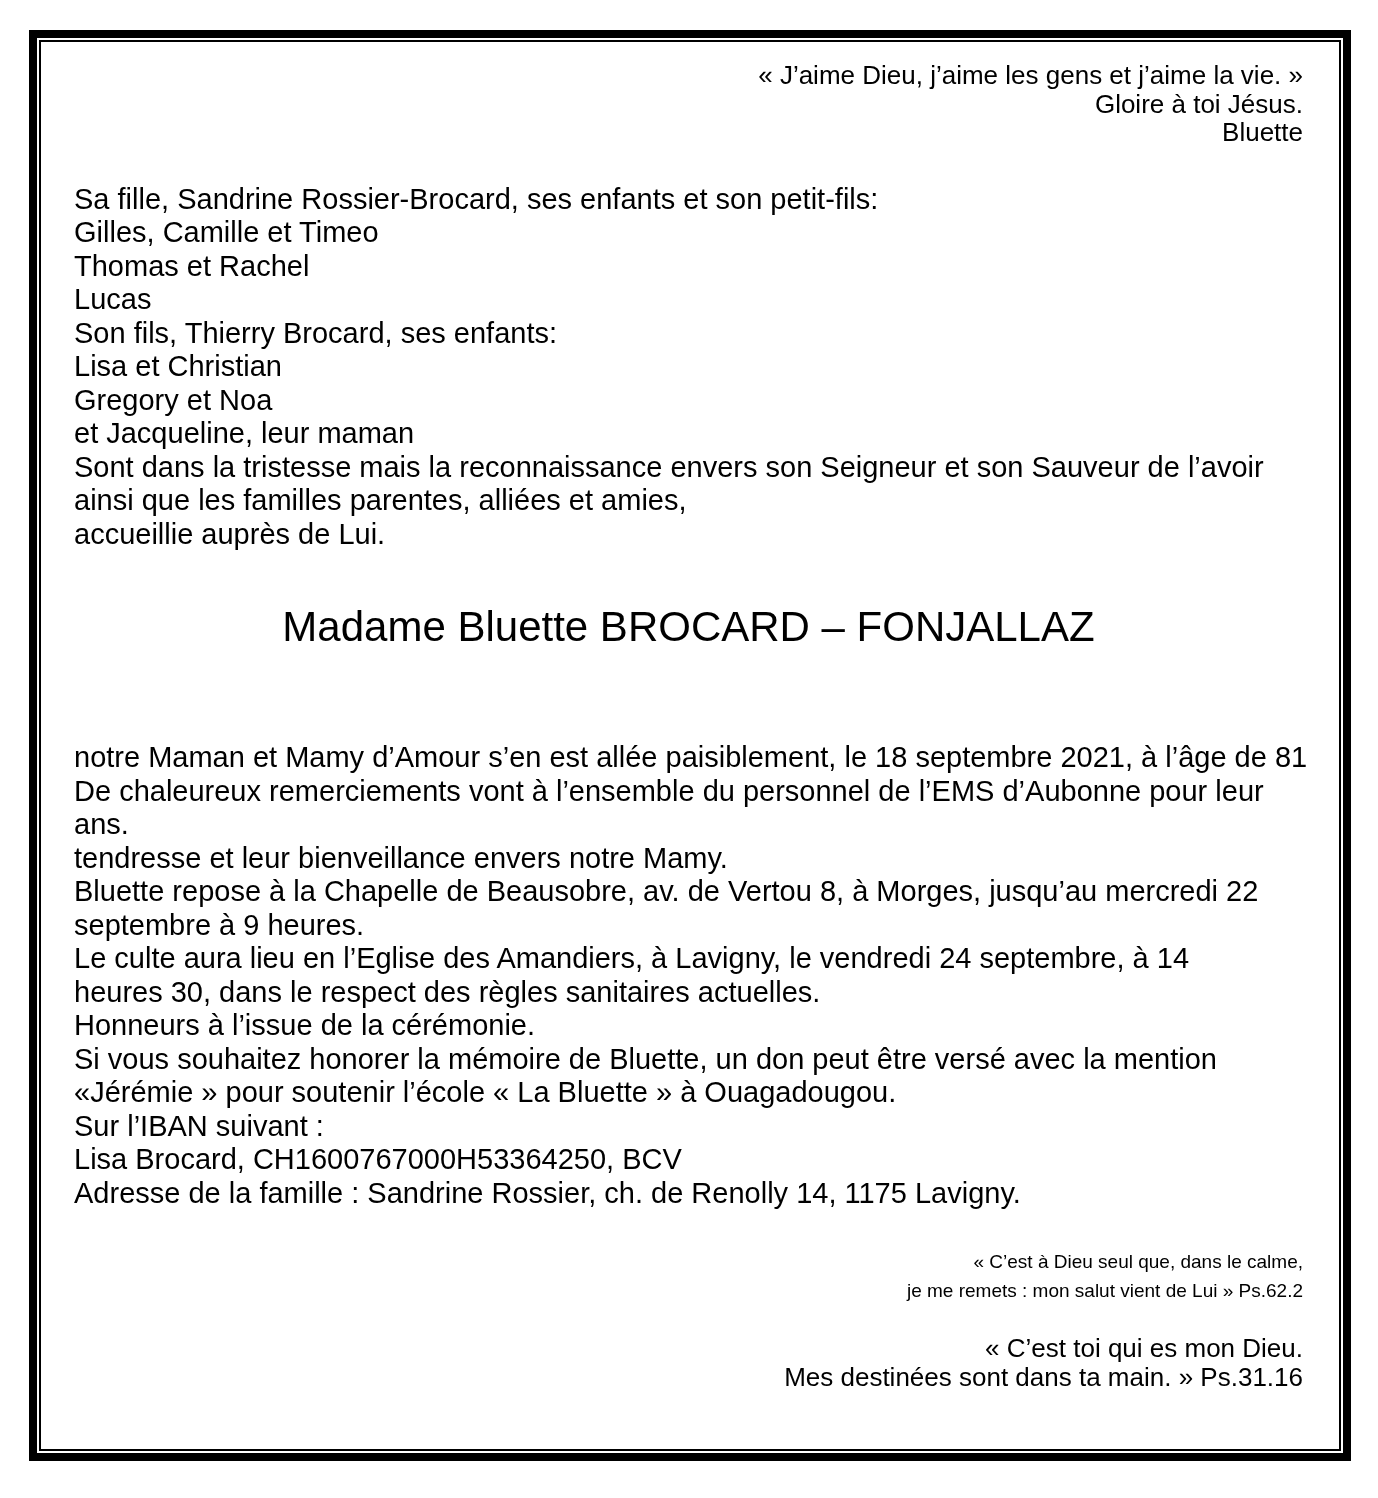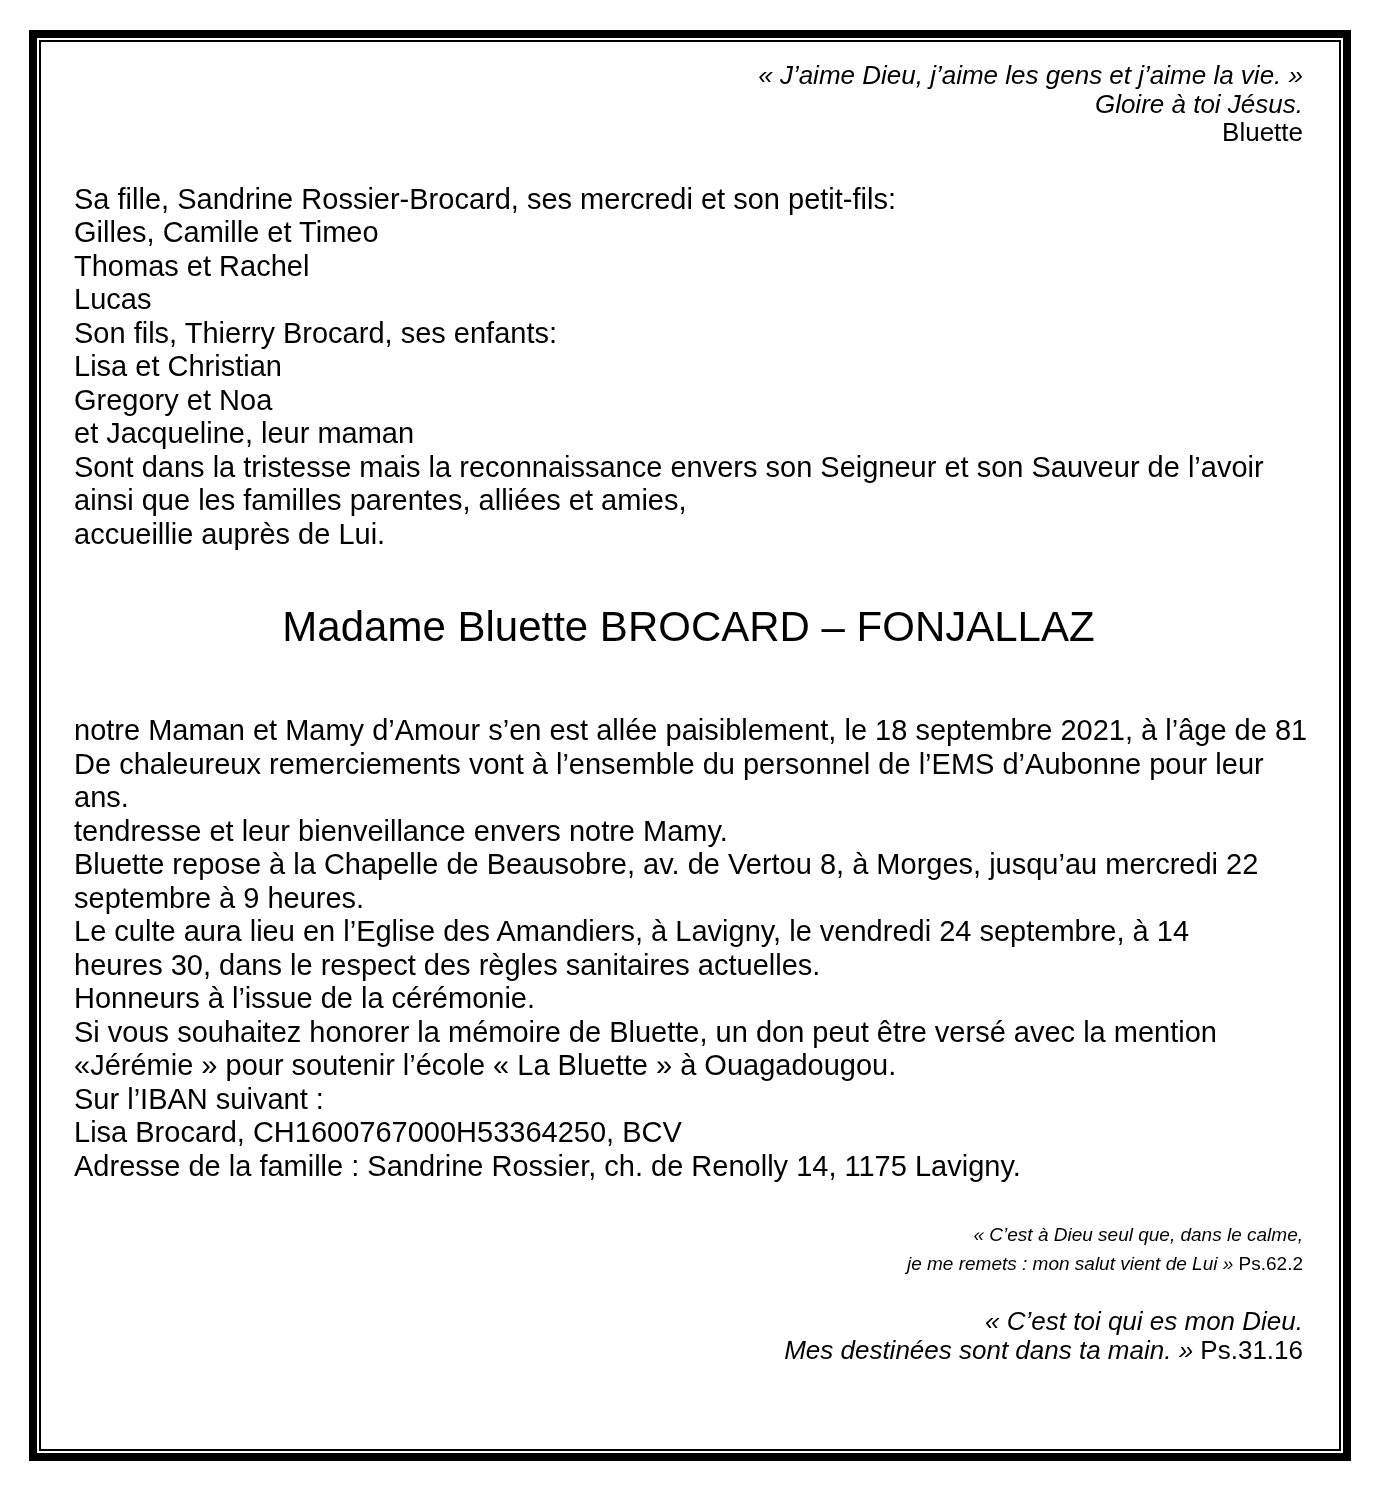--- a/index.html
+++ b/index.html
@@ -21,43 +21,43 @@
     background:var(--paper);
   }
   .frame-inner {
     width:100%; height:100%;
     border:2px solid var(--ink);
     padding:19px 36px 0 33px;
     overflow:hidden;
   }
   .line { white-space:nowrap; }
   .b { font-weight:normal; }
-  .i { font-style:italic; }
+  .i { }
 
   .top-quote   { text-align:right; font-size:26px; line-height:28.5px; }
   .family      { font-size:29px; line-height:33.5px; margin-top:36px; }
   .title       { font-size:42px; line-height:48px; font-weight:normal; text-align:center; margin-top:52px; white-space:nowrap; }
-  .announce    { font-size:29px; line-height:33.5px; margin-top:63px; }
+  .announce    { font-size:29px; line-height:33.5px; margin-top:90px; }
   .quote-a     { text-align:right; font-size:19px; line-height:28.5px; margin-top:38px; }
   .quote-b     { text-align:right; font-size:26px; line-height:28.5px; margin-top:29px; }
 </style>
 </head>
 <body>
 
 <div class="frame-outer">
   <div class="frame-inner">
 
     <div class="top-quote">
         <div class="line"><span class="i">« J’aime Dieu, j’aime les gens et j’aime la vie. »</span></div>
         <div class="line"><span class="i">Gloire à toi Jésus.</span></div>
         <div class="line"><span>Bluette</span></div>
       </div>
 
     <div class="family">
-        <div class="line"><span>Sa fille, Sandrine </span><span class="b">Rossier-Brocard</span><span>, ses mercredi et son petit-fils:</span></div>
+        <div class="line"><span>Sa fille, Sandrine </span><span class="b">Rossier-Brocard</span><span>, ses enfants et son petit-fils:</span></div>
         <div class="line"><span>Gilles, Camille et Timeo</span></div>
         <div class="line"><span>Thomas et Rachel</span></div>
         <div class="line"><span>Lucas</span></div>
         <div class="line"><span>Son fils, Thierry </span><span class="b">Brocard</span><span>, ses enfants:</span></div>
         <div class="line"><span>Lisa et Christian</span></div>
         <div class="line"><span>Gregory et Noa</span></div>
         <div class="line"><span>et Jacqueline, leur maman</span></div>
         <div class="line"><span>Sont dans la tristesse mais la reconnaissance envers son Seigneur et son Sauveur de l’avoir</span></div>
         <div class="line"><span>ainsi que les familles parentes, alliées et amies,</span></div>
         <div class="line"><span>accueillie auprès de Lui.</span></div>

